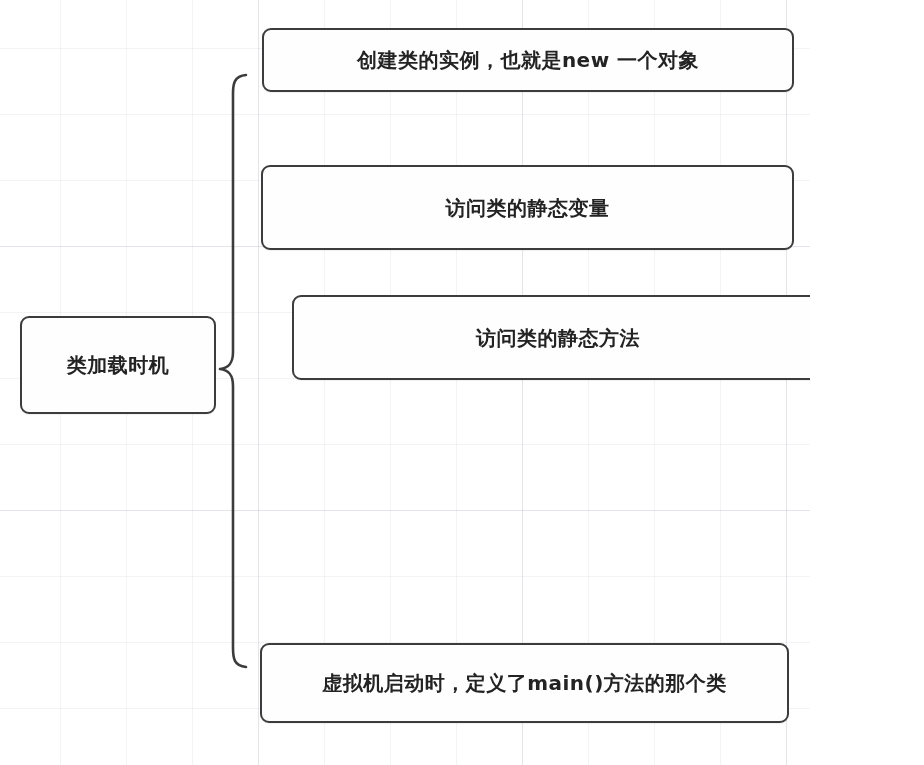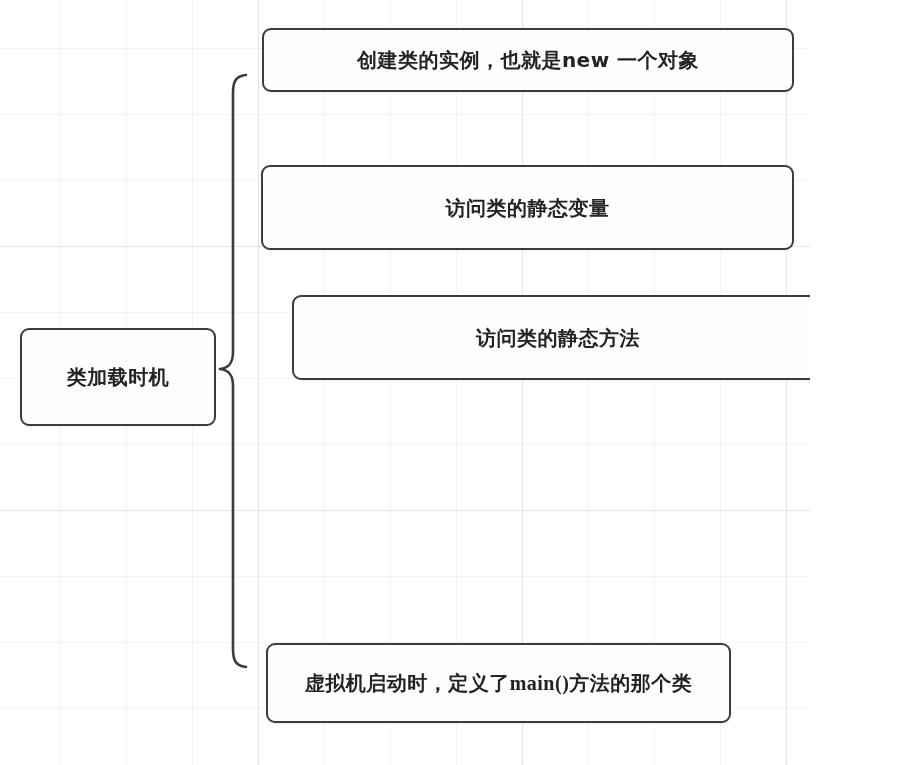--- a/index.html
+++ b/index.html
@@ -86,36 +86,36 @@
   <svg id="connector" viewBox="0 0 924 765" xmlns="http://www.w3.org/2000/svg">
     <path d="M 246 75
              C 234 76, 233 84, 233 94
              L 233 352
              C 233 363, 229 368, 220 369
              C 229 370, 233 375, 233 386
              L 233 648
              C 233 658, 234 666, 246 667" fill="none" stroke="#3c3c3c" stroke-width="2.6" stroke-linecap="round" stroke-linejoin="round"></path>
   </svg>
 
-  <div class="node" id="root-node" style="left:20px; top:316px; width:196px; height:98px;margin-top:12px;">
+  <div class="node" id="root-node" style="left:20px; top:316px; width:196px; height:98px;">
     <span class="node-label">类加载时机</span>
   </div>
 
   <div class="node" style="left:262px; top:28px; width:532px; height:64px;">
     <span class="node-label">创建类的实例，也就是new 一个对象</span>
   </div>
 
   <div class="node" style="left:261px; top:165px; width:533px; height:85px;">
     <span class="node-label">访问类的静态变量</span>
   </div>
 
   <div class="node" style="left:252px; top:295px; width:532px; height:85px;margin-left:40px;">
     <span class="node-label">访问类的静态方法</span>
   </div>
 
 
 
-  <div class="node" style="left:266px; top:643px; width:465px; height:80px;font-family:Liberation Serif, serif;">
+  <div class="node" style="left:260px; top:643px; width:529px; height:80px;">
     <span class="node-label">虚拟机启动时，定义了main()方法的那个类</span>
   </div>
 
   <div class="white-strip"></div>
 </div>
 
 </body></html>

